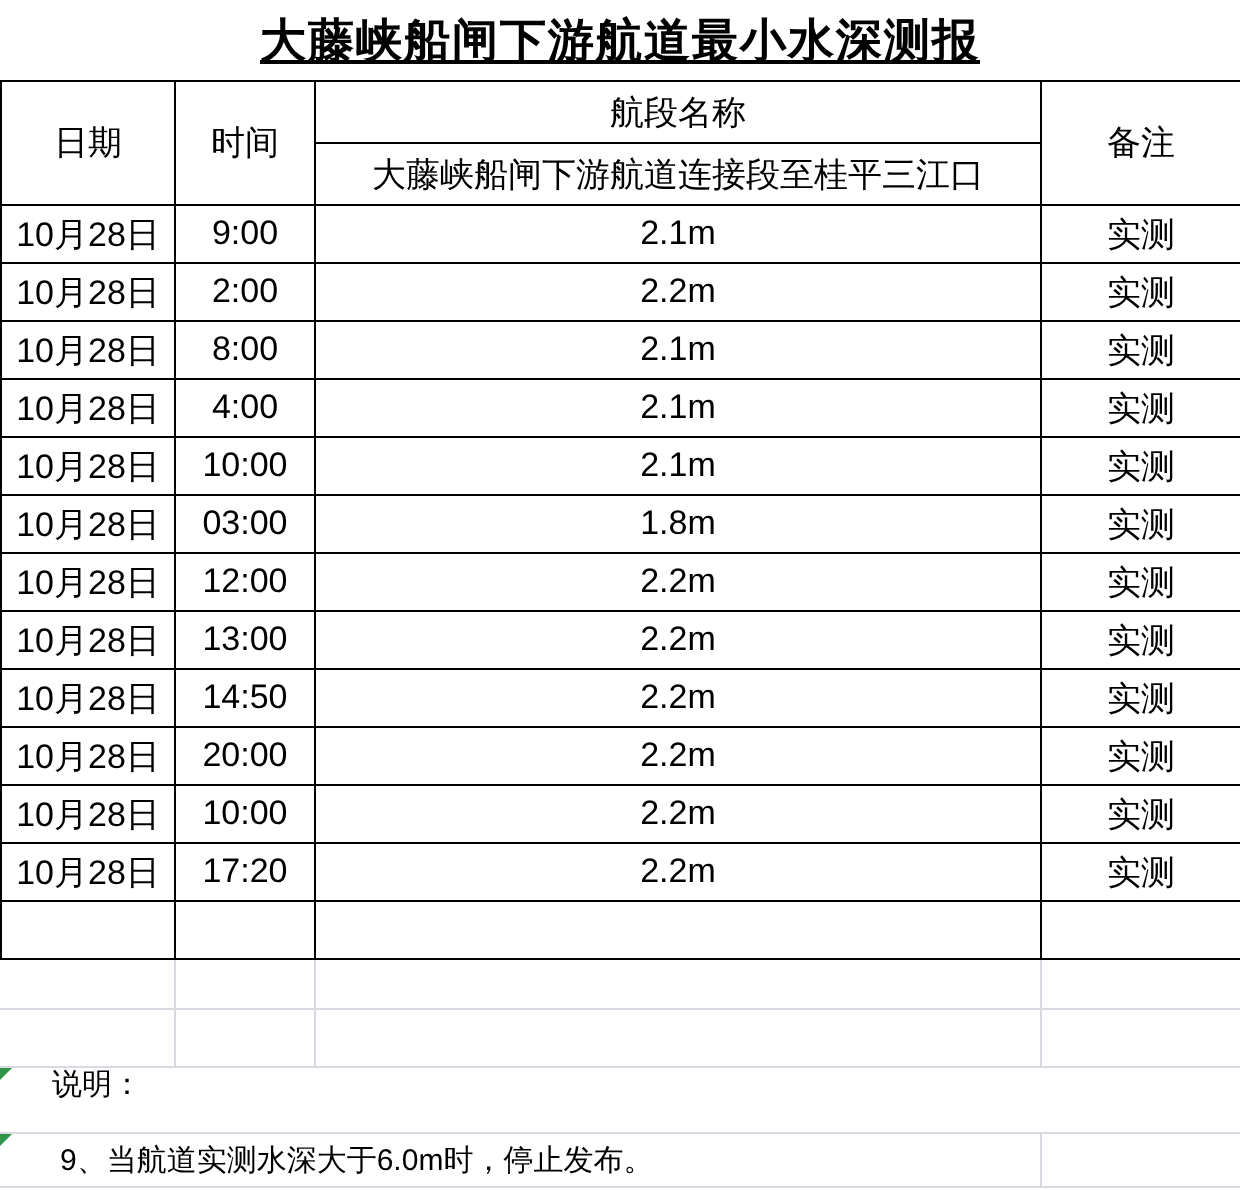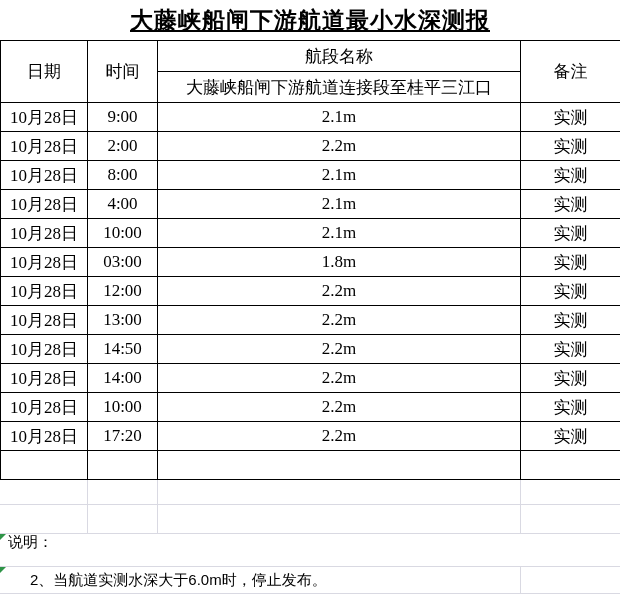--- a/index.html
+++ b/index.html
@@ -38,21 +38,21 @@
     text-align: center;
     vertical-align: middle;
     overflow: hidden;
     white-space: nowrap;
   }
   col.c-date   { width: 87px; }
   col.c-time   { width: 70px; }
   col.c-sect   { width: 363px; }
   col.c-remark { width: 100px; }
   tr.hdr-row    { height: 31px; }
-  tr.data-row   { height: 29px; font-family: Liberation Serif, serif; }
+  tr.data-row   { height: 29px; }
   tr.empty-row  { height: 29px; }
 
   
   .sheet-area { width: 620px; }
   .sheet-row {
     position: relative;
     width: 620px;
     border-bottom: 1px solid #d9d9e2;
     font-size: 15px;
     display: flex;
@@ -64,21 +64,21 @@
   .row-note2  { height: 27px; }
   .vline {
     position: absolute;
     top: 0; bottom: 0;
     width: 0;
     border-left: 1px solid #d9d9e2;
   }
   .vl-1 { left: 87px; }
   .vl-2 { left: 157px; }
   .vl-3 { left: 520px; }
-  .notes-label { padding-left: 8px; white-space: nowrap; margin-top: 47px; }
+  .notes-label { padding-left: 26px; white-space: nowrap; margin-top: 47px; }
   .note-text   { padding-left: 30px; white-space: nowrap; }
   .corner-tri {
     position: absolute;
     top: 0; left: 0;
     width: 0; height: 0;
     border-top: 6px solid #2e9447;
     border-right: 6px solid transparent;
   }
 </style>
 </head>
@@ -156,21 +156,21 @@
       <td>实测</td>
     </tr>
     <tr class="data-row">
       <td>10月28日</td>
       <td>14:50</td>
       <td>2.2m</td>
       <td>实测</td>
     </tr>
     <tr class="data-row">
       <td>10月28日</td>
-      <td>14:00</td>
+      <td>20:00</td>
       <td>2.2m</td>
       <td>实测</td>
     </tr>
     <tr class="data-row">
       <td>10月28日</td>
       <td>10:00</td>
       <td>2.2m</td>
       <td>实测</td>
     </tr>
     <tr class="data-row">
@@ -203,16 +203,16 @@
     <span class="notes-label">说明：</span>
   </div>
 
   <div class="sheet-row row-note1">
     <span class="corner-tri"></span>
   </div>
 
   <div class="sheet-row row-note2">
     <span class="corner-tri"></span>
     <span class="vline vl-3"></span>
-    <span class="note-text">2、当航道实测水深大于6.0m时，停止发布。</span>
+    <span class="note-text">9、当航道实测水深大于6.0m时，停止发布。</span>
   </div>
 
 </div>
 
 </body></html>

